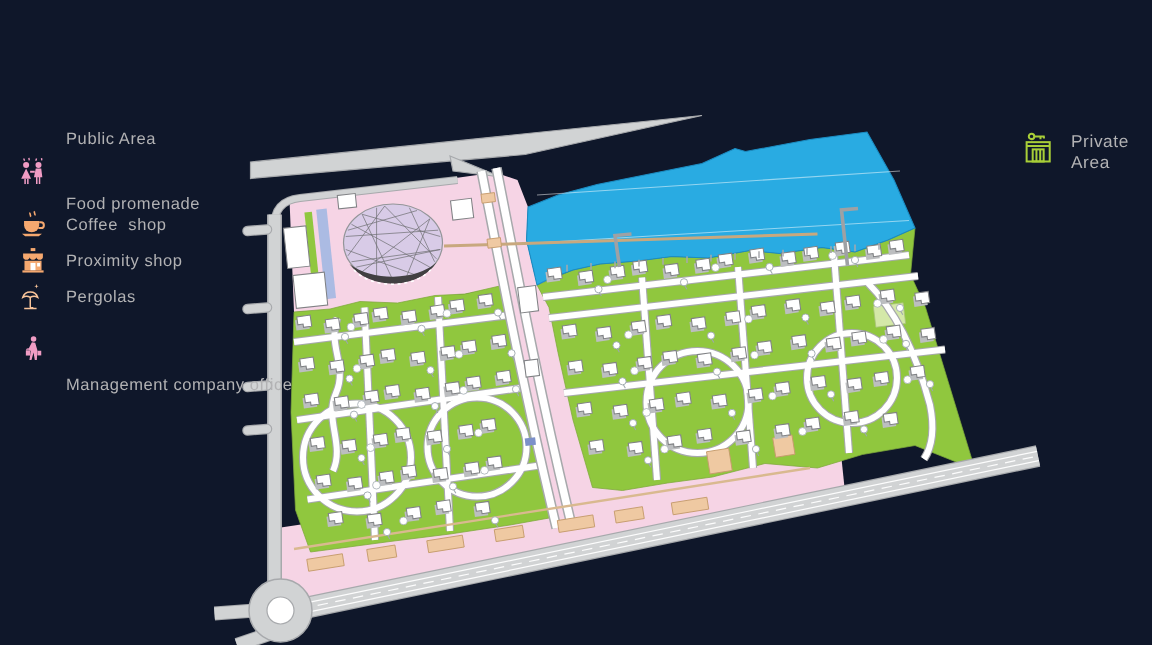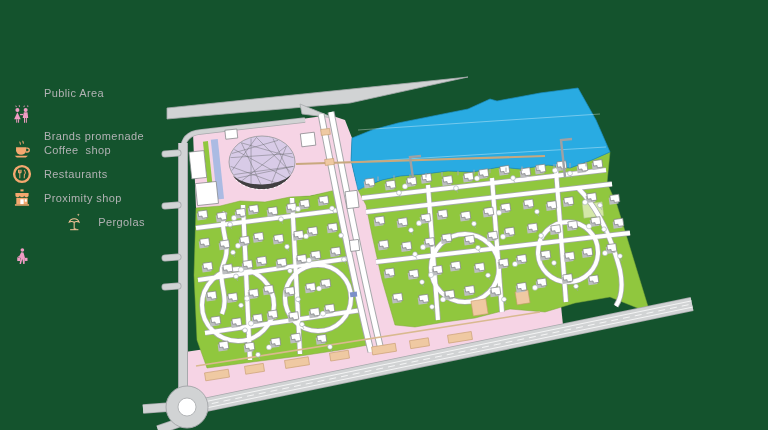--- a/index.html
+++ b/index.html
@@ -1,30 +1,30 @@
 <!DOCTYPE html>
 <html style="--site_green: #90C73E; --water_blue: #29ABE2; --public_pink: #F6D4E5; --road_gray: #D1D3D4; --road_edge: #A7A9AC; --dome_lavender: #D8CBE7; --dome_shadow: #414042; --shop_tan: #EFC9A2; --shop_tan_edge: #C69C6D; --legend_text: #B2B2B4; --pink_icon: #F09CC4; --orange_icon: #F5A86F; --orange_light: #F8C49A; --parking_blue: #7C90C9; --private_green: #A8CE38; --house_white: #FFFFFF; --house_shadow: #BCBEC0; --house_edge: #808285; --parking_strip_blue: #ABBBE3;"><head>
 <meta charset="utf-8">
 <style>
   html,body{margin:0;padding:0;background:#fff;}
-  .stage{position:relative;width:768px;height:430px;background:#14532d;overflow:hidden;
+  .stage{position:relative;width:768px;height:430px;background:#0f172a;overflow:hidden;
          font-family:"Liberation Sans",sans-serif;}
   .map{position:absolute;left:0;top:0;}
 
   
   .legend{position:absolute;left:9px;top:98px;width:190px;}
   .legend-item{display:flex;align-items:center;gap:9px;}
   .legend-item.top{align-items:flex-start;}
   .licon{width:26px;height:22px;flex:0 0 26px;display:flex;align-items:center;justify-content:center;}
   .licon svg{width:22px;height:22px;}
   .ltext{color:var(--legend_text);font-size:11px;letter-spacing:.4px;line-height:14px;white-space:pre-wrap;}
   .ltext div{line-height:15px;}
   .i1{height:34px;margin-bottom:7px;}
   .i2,.i3,.i4{height:22px;margin-bottom:2px;text-align:right;}
-  .i5{height:22px;margin-bottom:13px;justify-content:center;}
+  .i5{height:22px;margin-bottom:13px;}
   .i6{margin-bottom:12px;}
   .i6 .licon{margin-top:0px;}
   
   .private{position:absolute;left:680px;top:86px;display:flex;align-items:center;gap:9px;}
   .private svg{width:25px;height:26px;}
   .private .ltext{font-size:11.5px;color:var(--legend_text);}
 
   
   .pink{fill:var(--public_pink);}
   .green{fill:var(--site_green);stroke:#7EA83B;stroke-width:.5;}
@@ -420,46 +420,36 @@
           <path d="M7,9 L3.4,16.6 h7.2 Z"></path>
           <rect x="5.7" y="16.6" width="1.1" height="3.8"></rect>
             <rect x="7.7" y="16.6" width="1.1" height="3.8"></rect>
           <circle cx="16" cy="6.6" r="2.2"></circle>
           <path d="M14,9 h4 l.8,6.4 h-1.5 v5 h-1.1 v-5 h-.9 v5 h-1.1 v-5 h-1.5 Z"></path>
           <path d="M9.9,11.5 h3.4" stroke="var(--pink_icon)" stroke-width="1.4"></path>
         </svg>
       </span>
       <span class="ltext">
         <div>Public Area</div>
-        <div>Brands promenade</div>
+        <div>Food promenade</div>
       </span>
     </div>
 
     <div class="legend-item i2">
       <span class="licon">
         <svg viewBox="0 0 24 24">
           <path d="M10,3 c-1,1 1,2 0,3 M13.2,2 c-1,1 1,2 0,3" stroke="var(--orange_icon)" stroke-width="1.2" fill="none"></path>
           <path d="M5.5,9 h11 v3.2 a5.5,5 0 0 1 -11 0 z" fill="var(--orange_icon)"></path>
           <path d="M16.5,10 h1.3 a2.1,2.1 0 0 1 0,4.2 h-1.9" stroke="var(--orange_icon)" stroke-width="1.5" fill="none"></path>
           <path d="M4,18.3 h14.5 l-2.3,1.9 H6.3 Z" fill="var(--orange_icon)"></path>
         </svg>
       </span>
       <span class="ltext">Coffee  shop</span>
     </div>
 
-    <div class="legend-item i3">
-      <span class="licon">
-        <svg viewBox="0 0 24 24" fill="none" stroke="var(--orange_icon)">
-          <circle cx="12" cy="12" r="8.6" stroke-width="2.6"></circle>
-          <path d="M9.6,7.4 v9.2 M8.2,7.4 v2.6 c0,1 2.8,1 2.8,0 V7.4" stroke-width="1.1"></path>
-          <path d="M14.2,7.4 c1.7,1.7 1.9,4.2 .4,5.2 l-.2,4" stroke-width="1.1"></path>
-        </svg>
-      </span>
-      <span class="ltext">Restaurants</span>
-    </div>
 
     <div class="legend-item i4">
       <span class="licon">
         <svg viewBox="0 0 24 24" fill="var(--orange_icon)">
           <rect x="10.3" y="2.6" width="3.4" height="2.2"></rect>
           <path d="M4.8,6.6 h14.4 v2.6 c0,1.1-1.1,1.9-2.4,1.9 c-1.2,0-2.4-.8-2.4-1.9 c0,1.1-1.1,1.9-2.4,1.9 s-2.4-.8-2.4-1.9 c0,1.1-1.1,1.9-2.4,1.9 s-2.4-.8-2.4-1.9 Z"></path>
           <rect x="5.8" y="11.8" width="12.4" height="7"></rect>
           <rect x="10.2" y="13.4" width="3.6" height="5.4" fill="#fff"></rect>
           <rect x="15" y="13.4" width="2.2" height="2.6" fill="#fff"></rect>
           <rect x="4.3" y="18.8" width="15.4" height="1.6"></rect>
@@ -484,18 +474,32 @@
       <span class="licon">
         <svg viewBox="0 0 24 24" fill="var(--pink_icon)">
           <circle cx="12.4" cy="4.4" r="2"></circle>
           <path d="M11.2,6.8 l2.4,.2 1.6,5.6 -.4,7 h-1.5 l-.9,-5.4 -1.5,5.4 H9.4 l1,-6.6 -1.8,-1.2 Z"></path>
           <rect x="6.8" y="12.6" width="3.2" height="3.8"></rect>
           <path d="M7.4,12.6 c0,-1.4 2,-1.4 2,0" stroke="var(--pink_icon)" stroke-width=".9" fill="none"></path>
           <rect x="15.2" y="12.9" width="2.8" height="3.4"></rect>
         </svg>
       </span>
       <span class="ltext">
+        <div>Management company office</div>
       </span>
     </div>
 
   </div>
 
+  <div class="private">
+    <span>
+      <svg viewBox="0 0 26 26" fill="none" stroke="var(--private_green)" stroke-width="1.4">
+        <circle cx="8" cy="4.6" r="1.9"></circle>
+        <path d="M9.9,4.6 h7.2 M14.2,4.6 v2 M16.6,4.6 v1.5"></path>
+        <rect x="4.6" y="8.6" width="16" height="13.4"></rect>
+        <path d="M4.6,11.2 h16"></path>
+        <rect x="8.8" y="13.6" width="7.6" height="8.4"></rect>
+        <path d="M11.4,13.6 v8.4 M14,13.6 v8.4"></path>
+      </svg>
+    </span>
+    <span class="ltext">Private Area</span>
+  </div>
 </div>
 
 </body></html>

